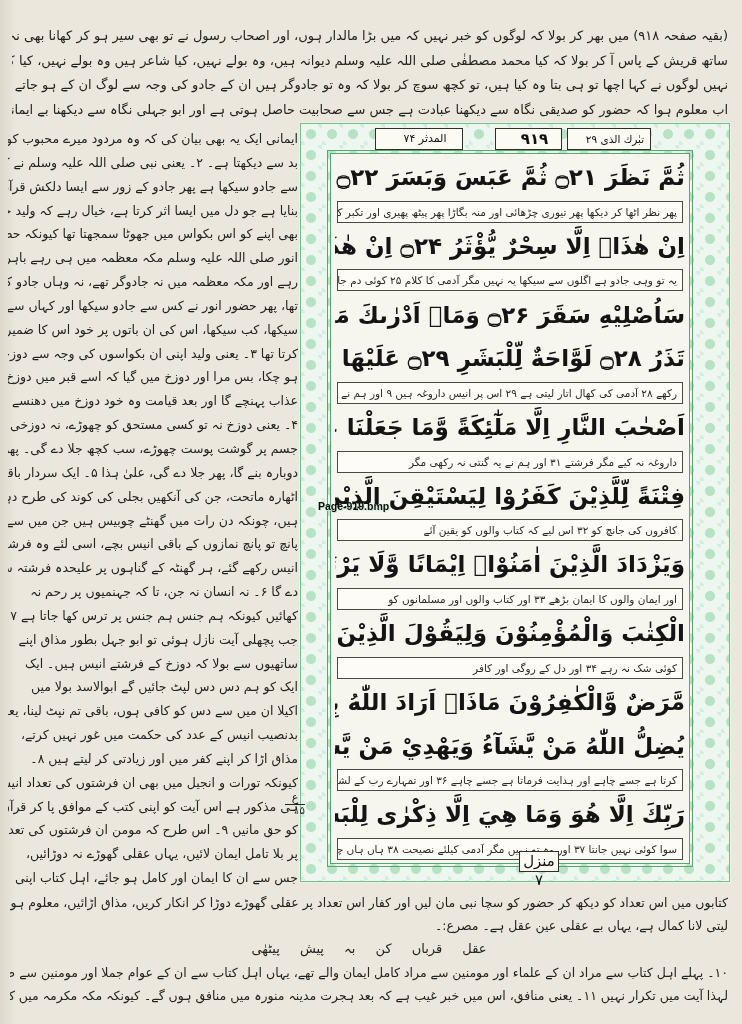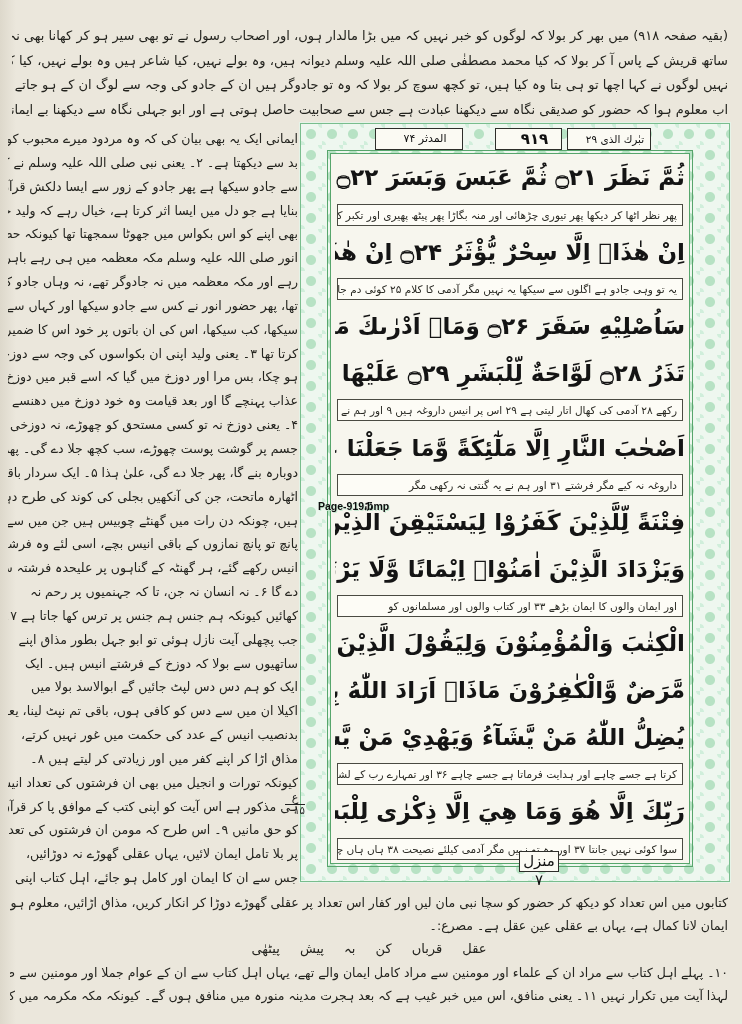--- a/index.html
+++ b/index.html
@@ -145,39 +145,41 @@
         <div class="row-ar">ثُمَّ نَظَرَ ۝۲۱ ثُمَّ عَبَسَ وَبَسَرَ ۝۲۲ ثُمَّ اَدْبَرَ وَاسْتَكْبَرَ ۝۲۳ فَقَالَ</div>
         <div class="row-ur">پھر نظر اٹھا کر دیکھا پھر تیوری چڑھائی اور منہ بگاڑا پھر پیٹھ پھیری اور تکبر کیا پھر بولا</div>
         <div class="row-ar">اِنْ هٰذَاۤ اِلَّا سِحْرٌ يُّؤْثَرُ ۝۲۴ اِنْ هٰذَاۤ اِلَّا قَوْلُ الْبَشَرِ ۝۲۵</div>
         <div class="row-ur">یہ تو وہی جادو ہے اگلوں سے سیکھا یہ نہیں مگر آدمی کا کلام ۲۵ کوئی دم جاتا ہے کہ میں اسے</div>
         <div class="row-ar">سَاُصْلِيْهِ سَقَرَ ۝۲۶ وَمَاۤ اَدْرٰىكَ مَا سَقَرُ ۝۲۷ لَا تُبْقِيْ وَلَا</div>
         <div class="row-ar">تَذَرُ ۝۲۸ لَوَّاحَةٌ لِّلْبَشَرِ ۝۲۹ عَلَيْهَا تِسْعَةَ عَشَرَ ۝۳۰ وَمَا جَعَلْنَاۤ</div>
         <div class="row-ur">رکھے ۲۸ آدمی کی کھال اتار لیتی ہے ۲۹ اس پر انیس داروغہ ہیں ۹ اور ہم نے دوزخ کے</div>
         <div class="row-ar">اَصْحٰبَ النَّارِ اِلَّا مَلٰٓئِكَةً وَّمَا جَعَلْنَا عِدَّتَهُمْ اِلَّا</div>
         <div class="row-ur">داروغہ نہ کیے مگر فرشتے ۳۱ اور ہم نے یہ گنتی نہ رکھی مگر</div>
         <div class="row-ar">فِتْنَةً لِّلَّذِيْنَ كَفَرُوْا لِيَسْتَيْقِنَ الَّذِيْنَ اُوْتُوا الْكِتٰبَ</div>
+        <div class="row-ur">کافروں کی جانچ کو ۳۲ اس لیے کہ کتاب والوں کو یقین آئے</div>
         <div class="row-ar">وَيَزْدَادَ الَّذِيْنَ اٰمَنُوْاۤ اِيْمَانًا وَّلَا يَرْتَابَ الَّذِيْنَ اُوْتُوا</div>
         <div class="row-ur">اور ایمان والوں کا ایمان بڑھے ۳۳ اور کتاب والوں اور مسلمانوں کو</div>
         <div class="row-ar">الْكِتٰبَ وَالْمُؤْمِنُوْنَ وَلِيَقُوْلَ الَّذِيْنَ فِيْ قُلُوْبِهِمْ</div>
+        <div class="row-ur">کوئی شک نہ رہے ۳۴ اور دل کے روگی اور کافر</div>
         <div class="row-ar">مَّرَضٌ وَّالْكٰفِرُوْنَ مَاذَاۤ اَرَادَ اللّٰهُ بِهٰذَا مَثَلًا كَذٰلِكَ</div>
         <div class="row-ar">يُضِلُّ اللّٰهُ مَنْ يَّشَآءُ وَيَهْدِيْ مَنْ يَّشَآءُ وَمَا يَعْلَمُ جُنُوْدَ</div>
         <div class="row-ur">کرتا ہے جسے چاہے اور ہدایت فرماتا ہے جسے چاہے ۳۶ اور تمہارے رب کے لشکروں کو اس کے</div>
         <div class="row-ar">رَبِّكَ اِلَّا هُوَ وَمَا هِيَ اِلَّا ذِكْرٰى لِلْبَشَرِ ۝۳۱ كَلَّا وَالْقَمَرِ ۝۳۲</div>
         <div class="row-ur">سوا کوئی نہیں جانتا ۳۷ اور وہ تو نہیں مگر آدمی کیلئے نصیحت ۳۸ ہاں ہاں چاند کی قسم</div>
       </div>
 
     <div class="manzil-box">منزل ۷</div>
   </div>
 
   <div class="watermark">Page-919.bmp</div>
 
   <div class="bottom-text">
     <div id="bottom-before">
         <div class="bline">کتابوں میں اس تعداد کو دیکھ کر حضور کو سچا نبی مان لیں اور کفار اس تعداد پر عقلی گھوڑے دوڑا کر انکار کریں، مذاق اڑائیں، معلوم ہوا کہ حضور کے فرمان پر بلا دلیل</div>
-        <div class="bline">ایمان لانا کمال ہے، یہاں بے عقلی عین عقل ہے۔ مصرع:۔</div>
+        <div class="bline">لیتی لانا کمال ہے، یہاں بے عقلی عین عقل ہے۔ مصرع:۔</div>
       </div>
     <div class="bcouplet">عقل قرباں کن بہ پیش پیٹھٰی</div>
     <div id="bottom-after">
         <div class="bline">۱۰۔ پہلے اہل کتاب سے مراد ان کے علماء اور مومنین سے مراد کامل ایمان والے تھے، یہاں اہل کتاب سے ان کے عوام جملا اور مومنین سے ضعفاء مومنین مراد ہیں،</div>
         <div class="bline">لہذا آیت میں تکرار نہیں ۱۱۔ یعنی منافق، اس میں خبر غیب ہے کہ بعد ہجرت مدینہ منورہ میں منافق ہوں گے۔ کیونکہ مکہ مکرمہ میں کوئی منافق نہ تھا۔ یا مومن مخلص تھے</div>
       </div>
   </div>
 
 </div>
 

